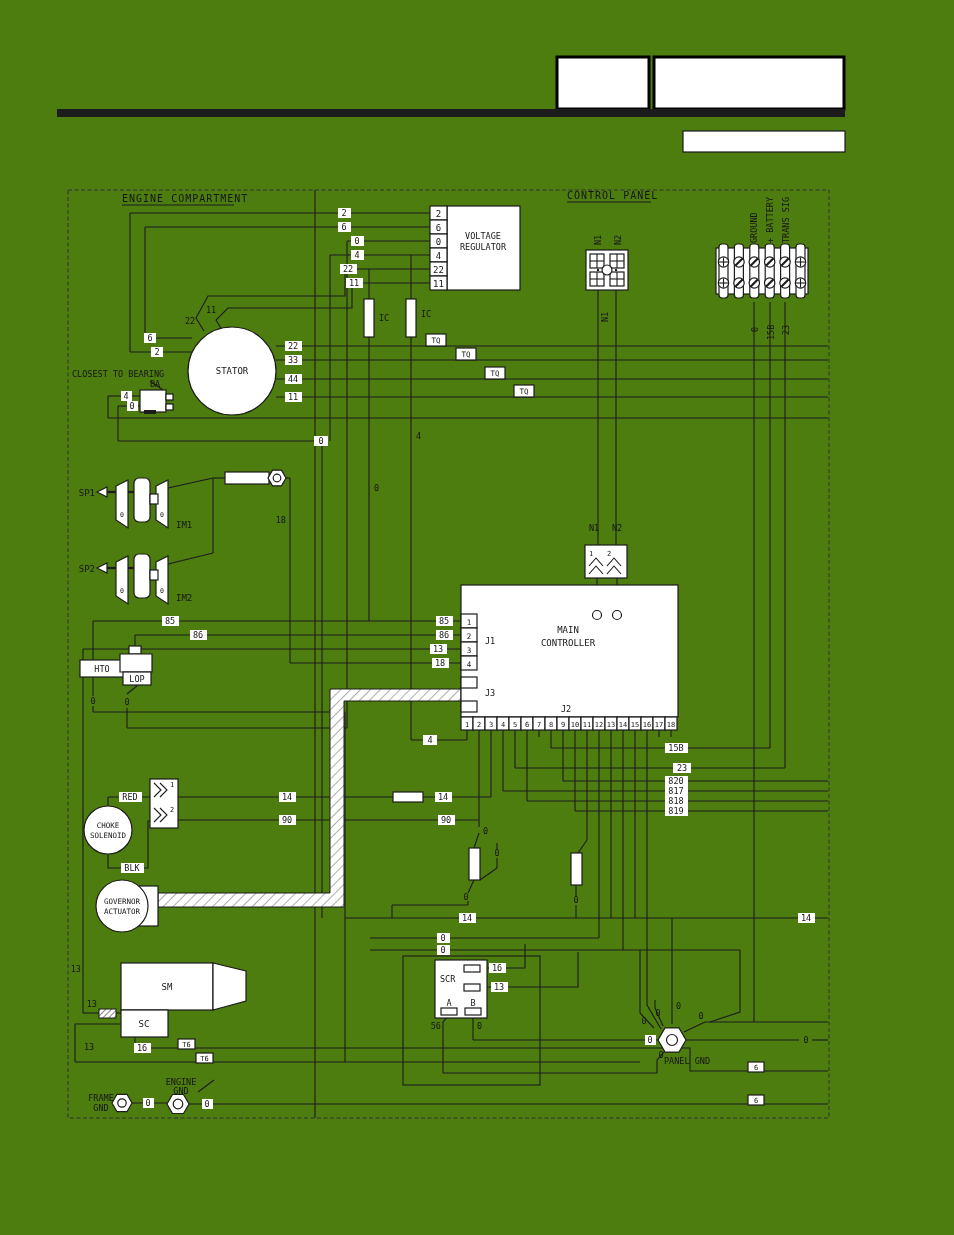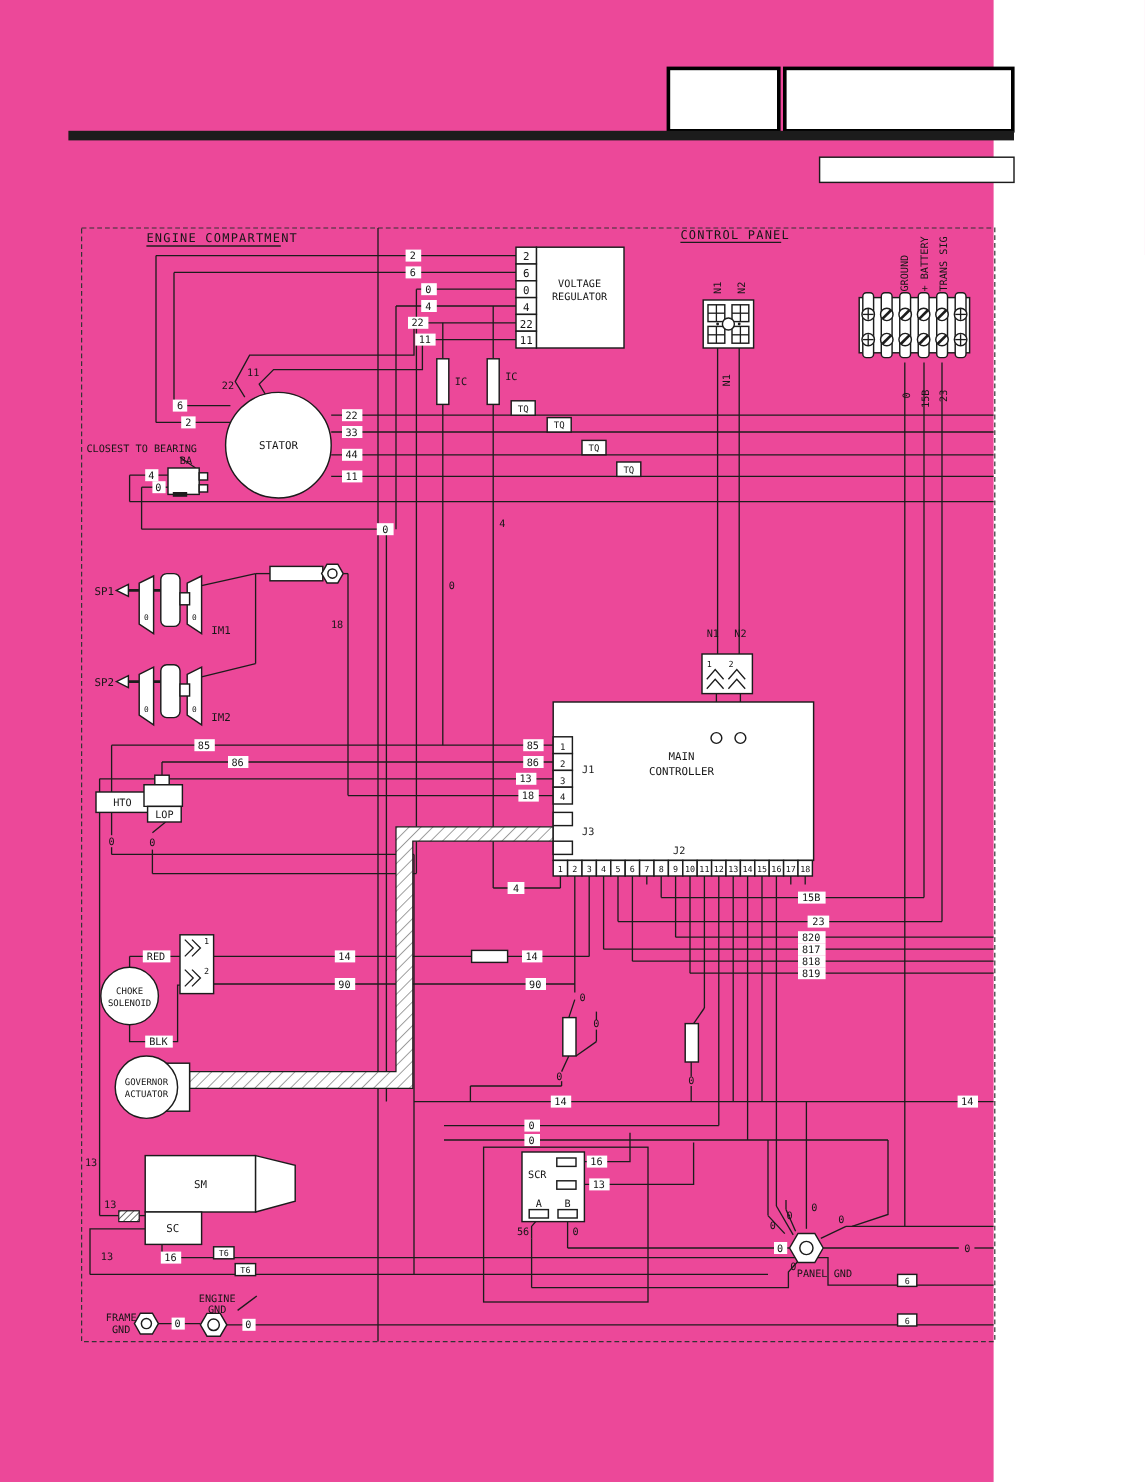--- a/index.html
+++ b/index.html
@@ -1,16 +1,16 @@
 <!DOCTYPE html>
 <html><head>
 <meta charset="utf-8">
 <style>
   html,body{margin:0;padding:0;background:#fff}
-  #page{position:relative;width:828px;height:1235px;background:#ec4899;font-family:"DejaVu Sans Mono",monospace}
+  #page{position:relative;width:954px;height:1235px;background:#4d7c0f;font-family:"DejaVu Sans Mono",monospace}
   svg{position:absolute;left:0;top:0}
   .w{stroke:#1c1c1c;stroke-width:1.1;fill:none}
   .w2{stroke:#1c1c1c;stroke-width:2.2;fill:none}
   .box{fill:#fff;stroke:#1c1c1c;stroke-width:1.2}
   .thk{fill:#fff;stroke:#000;stroke-width:3}
   .blk{fill:#1c1c1c;stroke:none}
   .pad{fill:#fff;stroke:none}
   text{font-family:"DejaVu Sans Mono",monospace;fill:#161616}
   .t10{font-size:10px;letter-spacing:1px}
   .t9{font-size:9px}

